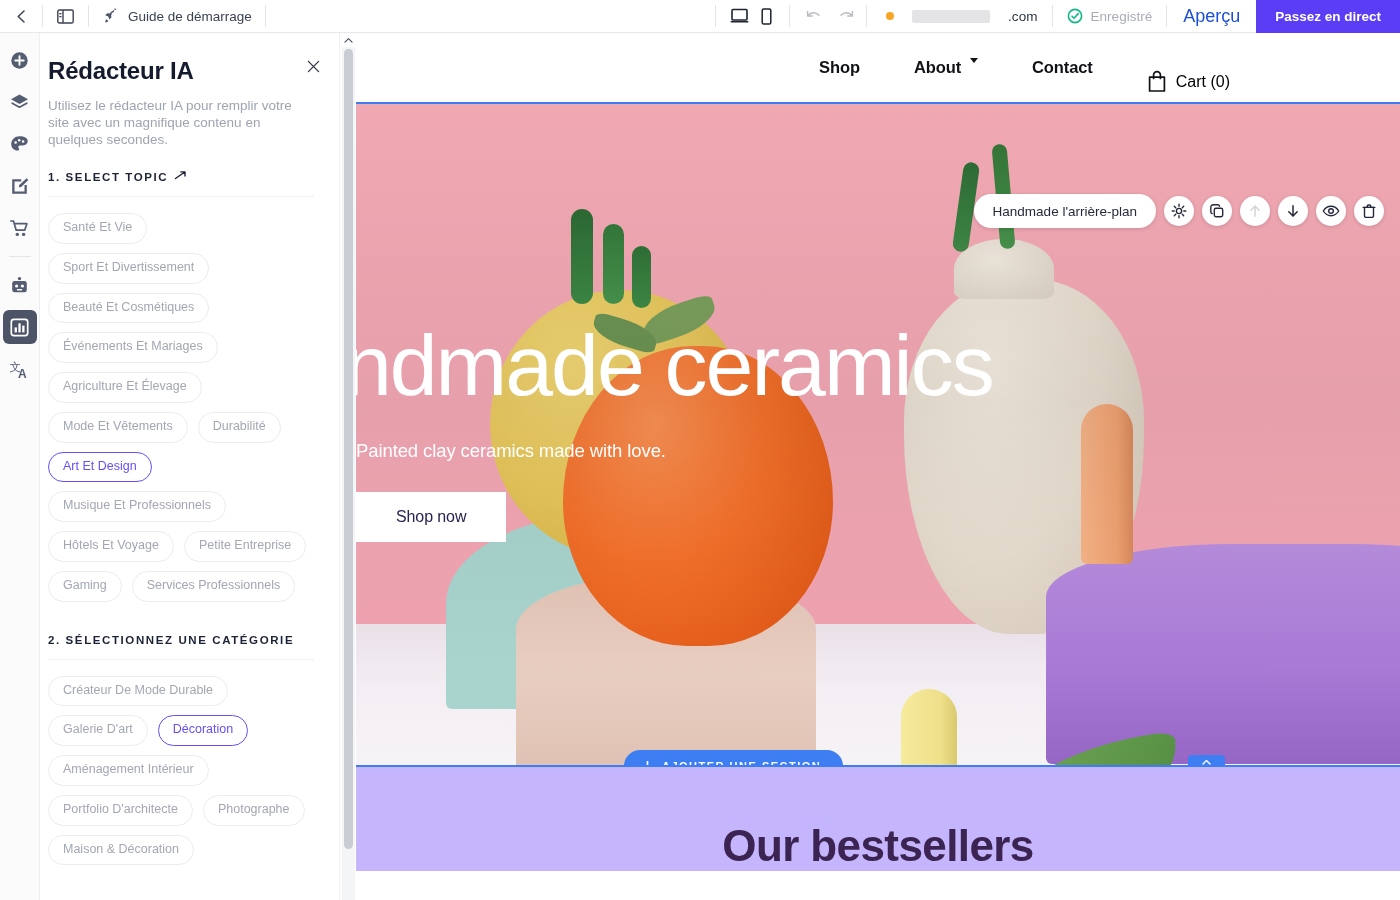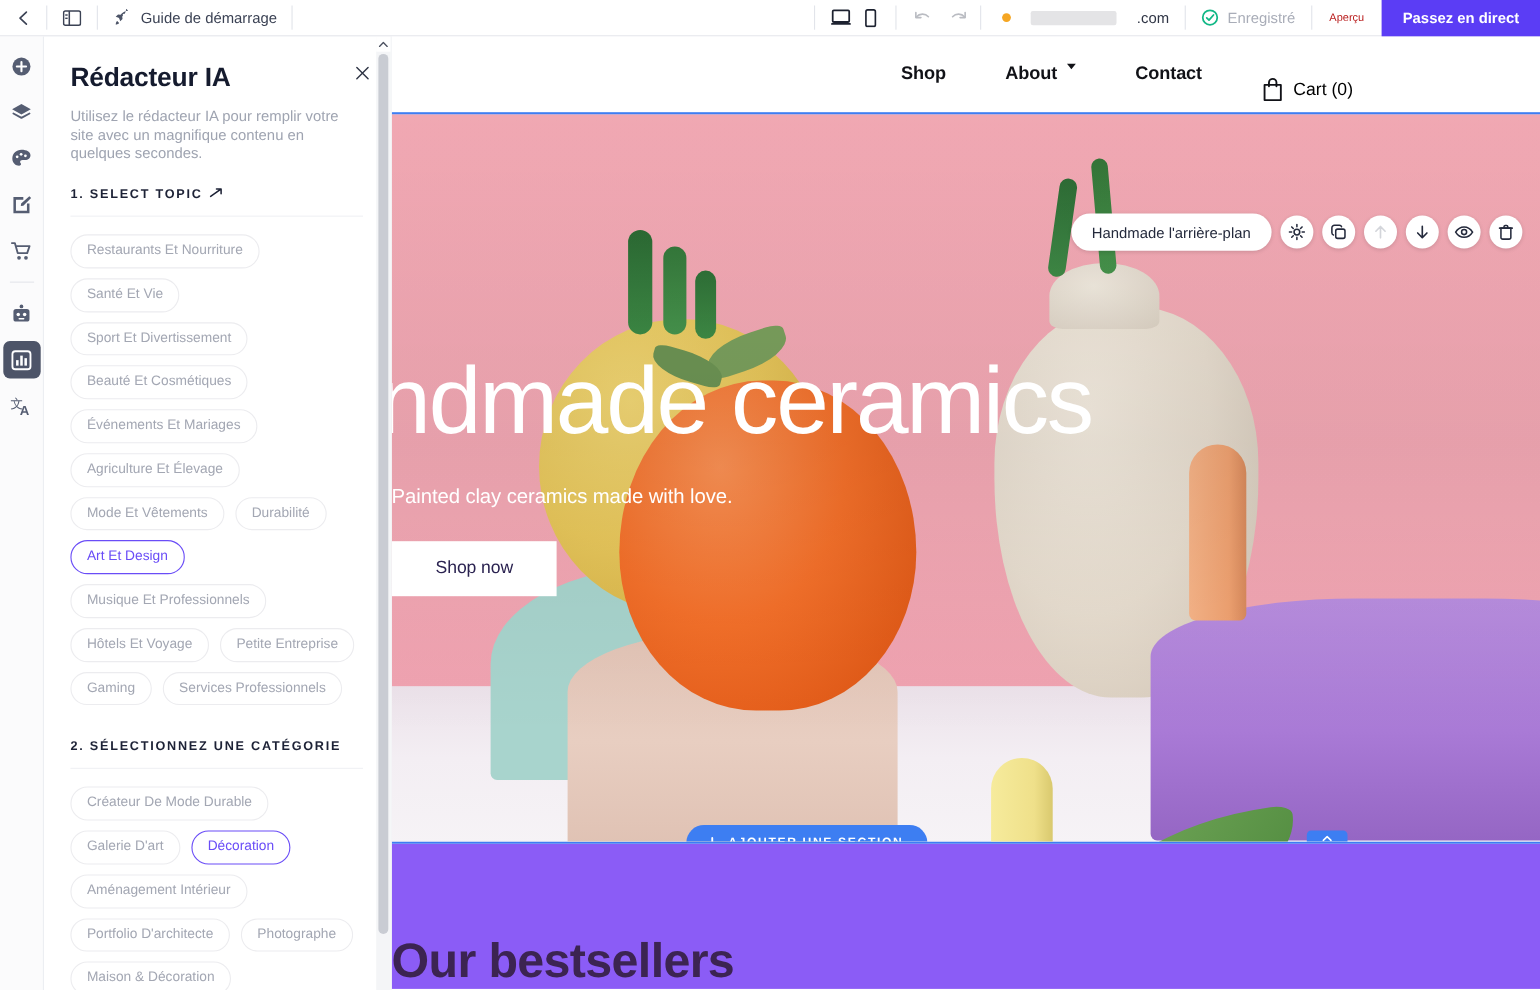--- a/index.html
+++ b/index.html
@@ -36,21 +36,21 @@
     width: 27px; height: 33px; display: flex; align-items: center; justify-content: center; cursor: pointer;
   }
   .tb-undo { width: 31px; height: 33px; display:flex; align-items:center; justify-content:center; cursor:pointer; opacity:.35;}
   .tb-domain { display: flex; align-items: center; gap: 18px; padding: 0 14px; font-size: 13px; color: #2e3murky;}
   .dot-orange { width: 8px; height: 8px; border-radius: 50%; background: #f5a623; flex: 0 0 auto;}
   .domain-redact {
     width: 78px; height: 13px; background: #e4e4e6; border-radius: 2px; display:inline-block;
   }
   .domain-tld { font-size: 13.5px; color: #2f3545; letter-spacing: .1px;}
   .tb-saved { display:flex; align-items:center; gap:8px; padding: 0 14px; color:#a9adb8; font-size:13.5px;}
-  .tb-apercu { padding: 0 16px; font-size: 10px; color:#b91c1c; cursor:pointer;}
+  .tb-apercu { padding: 0 16px; font-size: 18px; color:#1d4ed8; cursor:pointer;}
   .tb-live {
     height: 33px; padding: 0 19px; background: #5b3df5; color: #fff;
     display: flex; align-items: center; font-size: 13.5px; font-weight: bold; cursor: pointer;
   }
 
   
   .rail {
     position: absolute; left: 0; top: 33px; width: 40px; height: 867px;
     background: #fbfbfc; border-right: 1px solid #eceef2; z-index: 55;
     display: flex; flex-direction: column; align-items: center; padding-top: 10px;
@@ -58,21 +58,21 @@
   .rail-btn {
     width: 34px; height: 34px; margin-bottom: 8px; border-radius: 6px;
     display: flex; align-items: center; justify-content: center; cursor: pointer;
     color: #555d72;
   }
   .rail-btn.active-rail { background: #4d5468; color: #fff; }
   .rail-div { width: 22px; height: 1px; background: #e4e6ec; margin: 3px 0 11px; }
 
   
   .panel {
-    position: absolute; left: 40px; top: 33px; width: 315px; height: 867px;
+    position: absolute; left: 24px; top: 33px; width: 315px; height: 867px;
     background: #fff; z-index: 50; overflow: hidden;
     box-shadow: 0 0 0 1px #eef0f3;
   }
   .panel-inner { padding: 24px 25px 0 24px; position: relative; }
   .panel-title { font-size: 24px; font-weight: bold; color: #151b2e; letter-spacing: -.2px; }
   .panel-close {
     position: absolute; right: 16px; top: 23px; width: 20px; height: 20px;
     display: flex; align-items: center; justify-content: center; cursor: pointer;
     color: #3a4052; font-size: 16px; line-height: 1;
   }
@@ -164,21 +164,21 @@
     padding: 0 22px 0 18px; font-size: 11px; font-weight: bold; letter-spacing: 1.5px;
     cursor: pointer; z-index: 22;
   }
   .resize-handle {
     position: absolute; right: 175px; bottom: -10px; width: 37px; height: 20px;
     background: #3d7ef2; border-radius: 4px; display: flex; align-items: center;
     justify-content: center; cursor: ns-resize; z-index: 22;
   }
 
   .below {
-    padding-top: 82px; text-align: left; background: #8b5cf6;
+    padding-top: 54px; text-align: center; background: #c4b5fd;
   }
   .below-title { font-size: 44px; color: #3c2452; font-weight: bold; letter-spacing: -.6px; }
 
   svg { display: block; }
 </style>
 </head>
 <body>
 
 <div id="app">
 
@@ -332,21 +332,20 @@
 
       <div class="step-head">
         <span>1. Select Topic</span>
         <span>
           <svg width="13" height="13" viewBox="0 0 13 13">
               <path d="M1.5 8.5 L10.5 2.2 M6.8 1.9 L11 1.9 L11 6.1" stroke="#1d2236" stroke-width="1.4" fill="none" stroke-linecap="round" stroke-linejoin="round"></path>
             </svg>
         </span>
       </div>
       <div class="chips" id="chips1">
-          <div class="chip">Restaurants Et Nourriture</div>
           <div class="chip">Santé Et Vie</div>
           <div class="chip">Sport Et Divertissement</div>
           <div class="chip">Beauté Et Cosmétiques</div>
           <div class="chip">Événements Et Mariages</div>
           <div class="chip">Agriculture Et Élevage</div>
           <div class="chip">Mode Et Vêtements</div>
           <div class="chip">Durabilité</div>
           <div class="chip sel">Art Et Design</div>
           <div class="chip">Musique Et Professionnels</div>
           <div class="chip">Hôtels Et Voyage</div>

